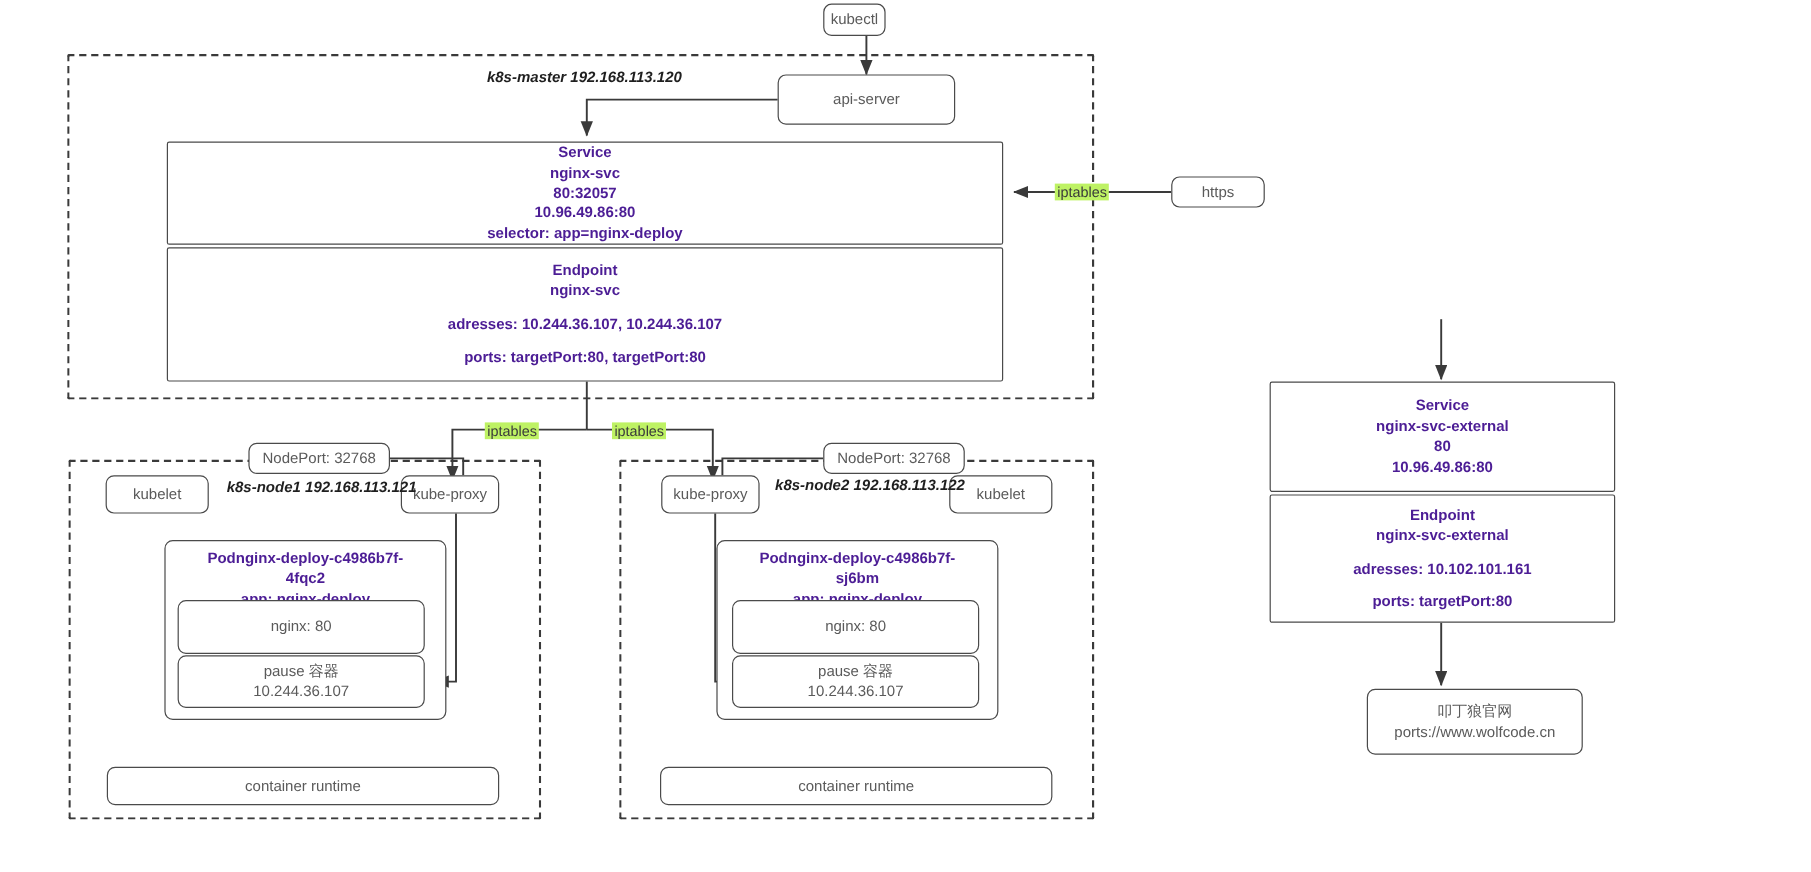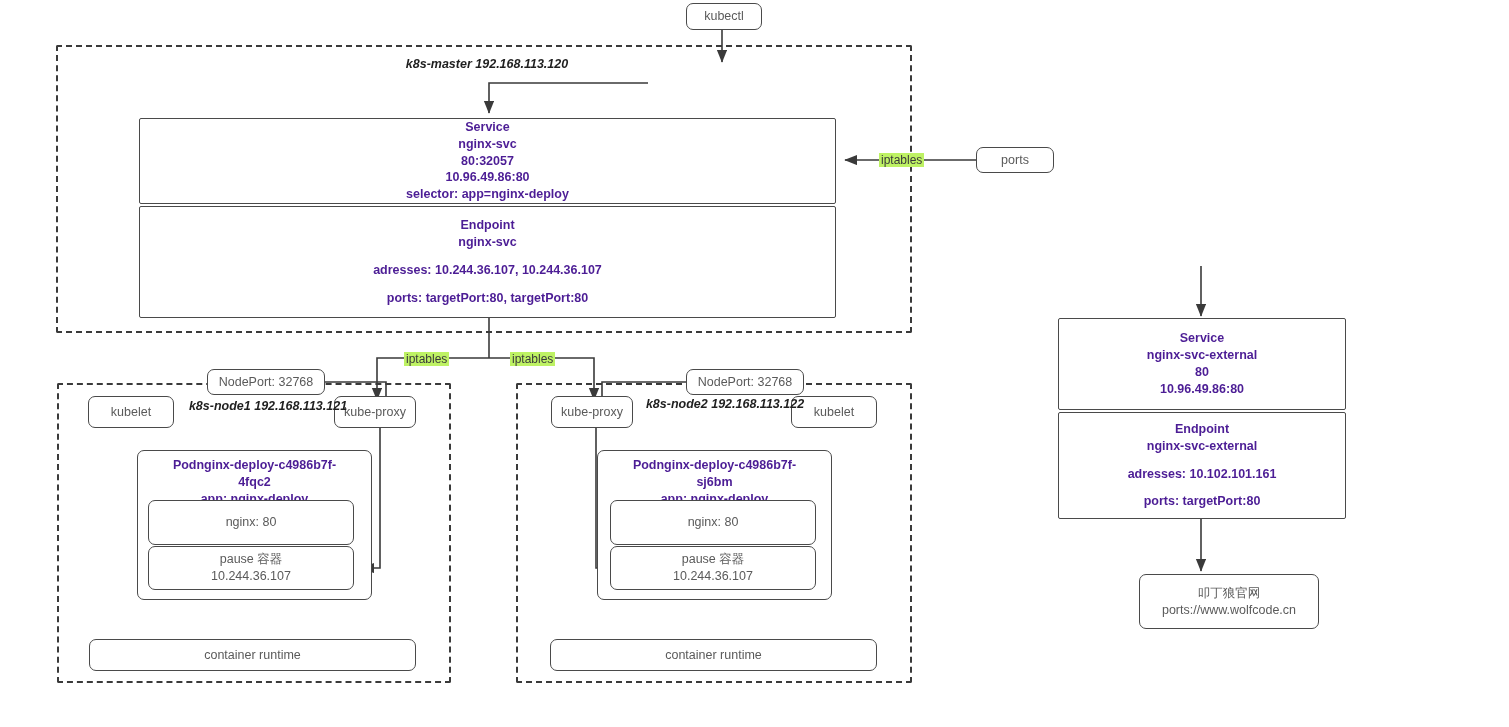--- a/index.html
+++ b/index.html
@@ -108,29 +108,32 @@
       <path d="M1201,266 L1201,316" marker-end="url(#arrow)"></path>
 
       <path d="M1201,519 L1201,571" marker-end="url(#arrow)"></path>
     </g>
   </svg>
 
   <div class="zone" style="left:56px; top:45px; width:856px; height:288px;"></div>
   <div class="zone" style="left:57px; top:383px; width:394px; height:300px;"></div>
   <div class="zone" style="left:516px; top:383px; width:396px; height:300px;"></div>
 
-  <div class="box" style="left:686px; top:3px; width:76px; height:27px;">
+  <div class="box" style="left:686px; top:3px; width:52px; height:27px;">
     <span class="ln">kubectl</span>
   </div>
 
   <div class="plain-label" style="left:387px; top:56px; width:200px;">
     <span class="ln">k8s-master</span>
     <span class="ln">192.168.113.120</span>
   </div>
 
+  <div class="box" style="left:648px; top:62px; width:148px; height:42px;">
+    <span class="ln">api-server</span>
+  </div>
 
   <div class="box sq bold" style="left:139px; top:118px; width:697px; height:86px;">
     <span class="ln b">Service</span>
     <span class="ln b">nginx-svc</span>
     <span class="ln b">80:32057</span>
     <span class="ln b">10.96.49.86:80</span>
     <span class="ln b">selector: app=nginx-deploy</span>
   </div>
 
   <div class="box sq bold" style="left:139px; top:206px; width:697px; height:112px;">
@@ -139,21 +142,21 @@
     <span class="gap"></span>
     <span class="ln b">adresses: 10.244.36.107, 10.244.36.107</span>
     <span class="gap"></span>
     <span class="ln b">ports: targetPort:80, targetPort:80</span>
   </div>
 
   <div class="edge-label" style="left:879px; top:153px;">
     <span>iptables</span>
   </div>
   <div class="box" style="left:976px; top:147px; width:78px; height:26px;">
-    <span class="ln">ports</span>
+    <span class="ln">https</span>
   </div>
 
   <div class="edge-label" style="left:404px; top:352px;">
     <span>iptables</span>
   </div>
   <div class="edge-label" style="left:510px; top:352px;">
     <span>iptables</span>
   </div>
 
   <div class="box" style="left:207px; top:369px; width:118px; height:26px;">

